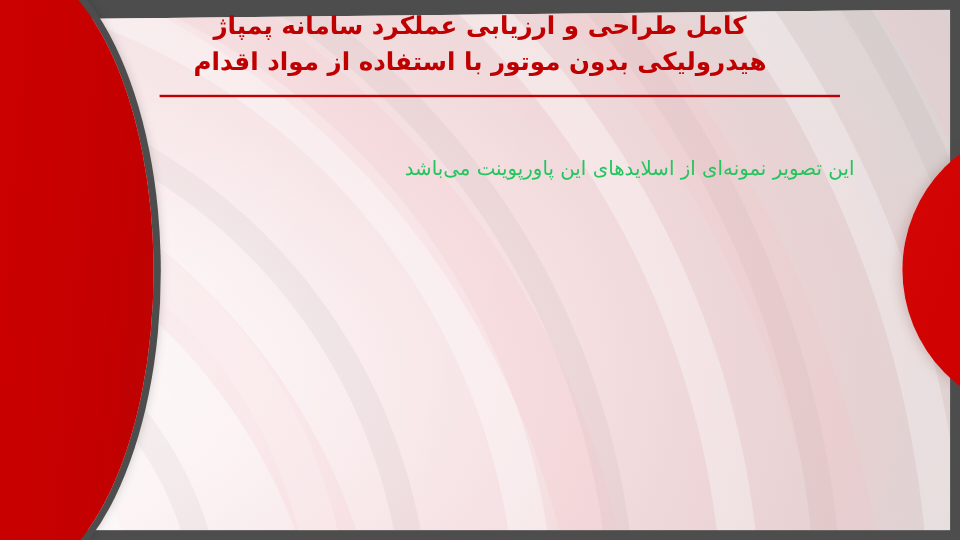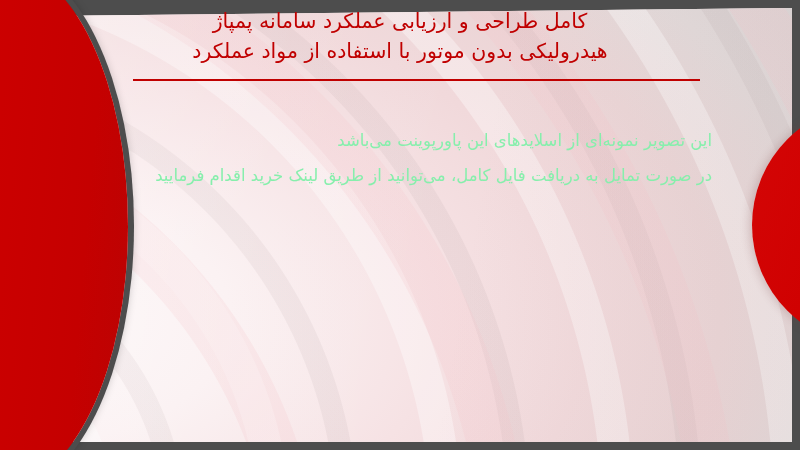--- a/index.html
+++ b/index.html
@@ -115,20 +115,21 @@
 
   
   .title-block {
     position: absolute;
     left: 0;
     top: 6px;
     width: 800px;
     text-align: center;
     z-index: 6;
     direction: rtl;
+    font-weight: bold;
   }
   .title-line {
     font-size: 20.5px;
     line-height: 30px;
     color: #c00000;
     letter-spacing: 0px;
     white-space: nowrap;
   }
 
   .title-rule {
@@ -147,21 +148,21 @@
     right: 88px;
     top: 123px;
     width: 640px;
     text-align: right;
     direction: rtl;
     z-index: 6;
   }
   .body-line {
     font-size: 16.5px;
     line-height: 35px;
-    color: #86efac;
+    color: #22c55e;
     white-space: nowrap;
   }
 </style>
 </head>
 <body>
 
 <div class="slide">
 
   <div class="frame-dark"></div>
 
@@ -170,23 +171,22 @@
     <div class="panel-arcs"></div>
     <div class="panel-arcs2"></div>
     <div class="panel-sheen"></div>
   </div>
 
   <div class="right-circle"></div>
   <div class="left-lens"></div>
 
   <div class="title-block">
     <div class="title-line">کامل طراحی و ارزیابی عملکرد سامانه پمپاژ</div>
-    <div class="title-line">هیدرولیکی بدون موتور با استفاده از مواد عملکرد</div>
+    <div class="title-line">هیدرولیکی بدون موتور با استفاده از مواد اقدام</div>
   </div>
 
   <div class="title-rule"></div>
 
   <div class="body-block">
     <div class="body-line">این تصویر نمونه‌ای از اسلایدهای این پاورپوینت می‌باشد</div>
-    <div class="body-line">در صورت تمایل به دریافت فایل کامل، می‌توانید از طریق لینک خرید اقدام فرمایید</div>
   </div>
 
 </div>
 
 </body></html>

